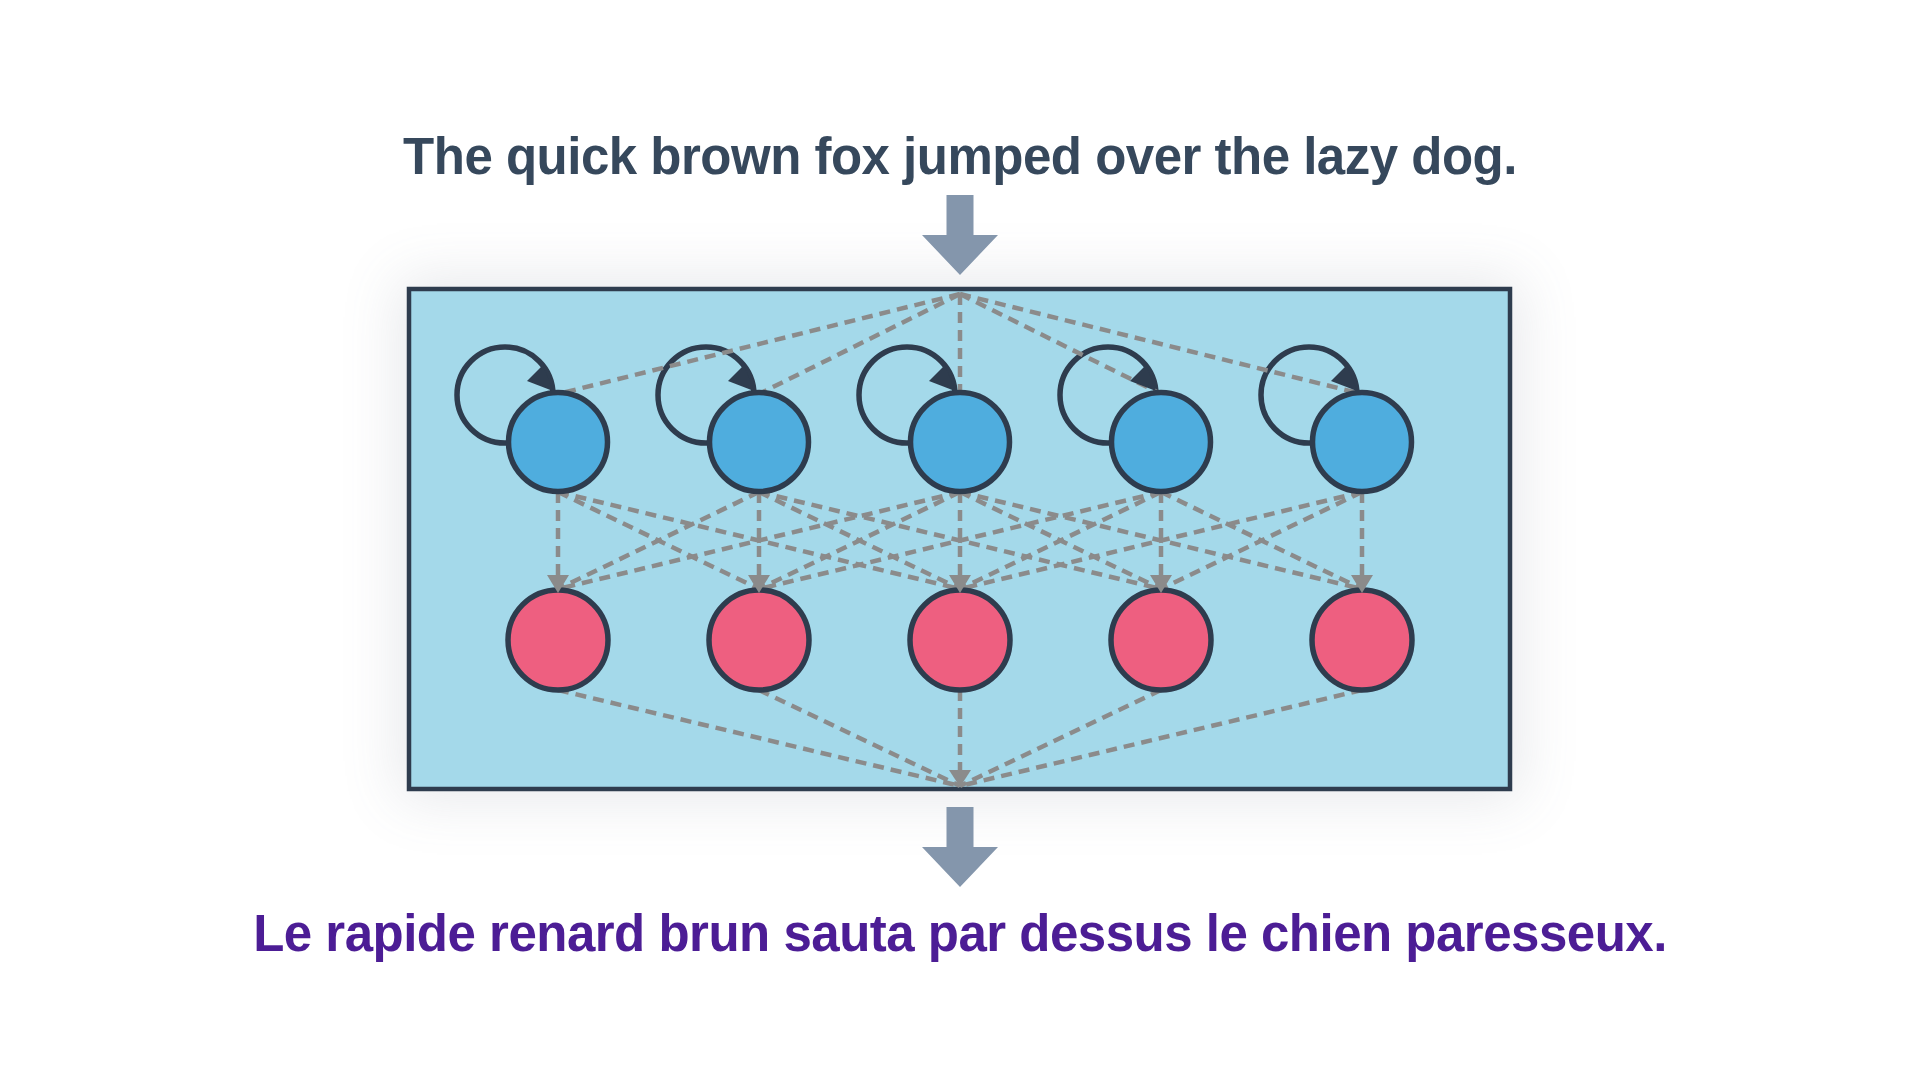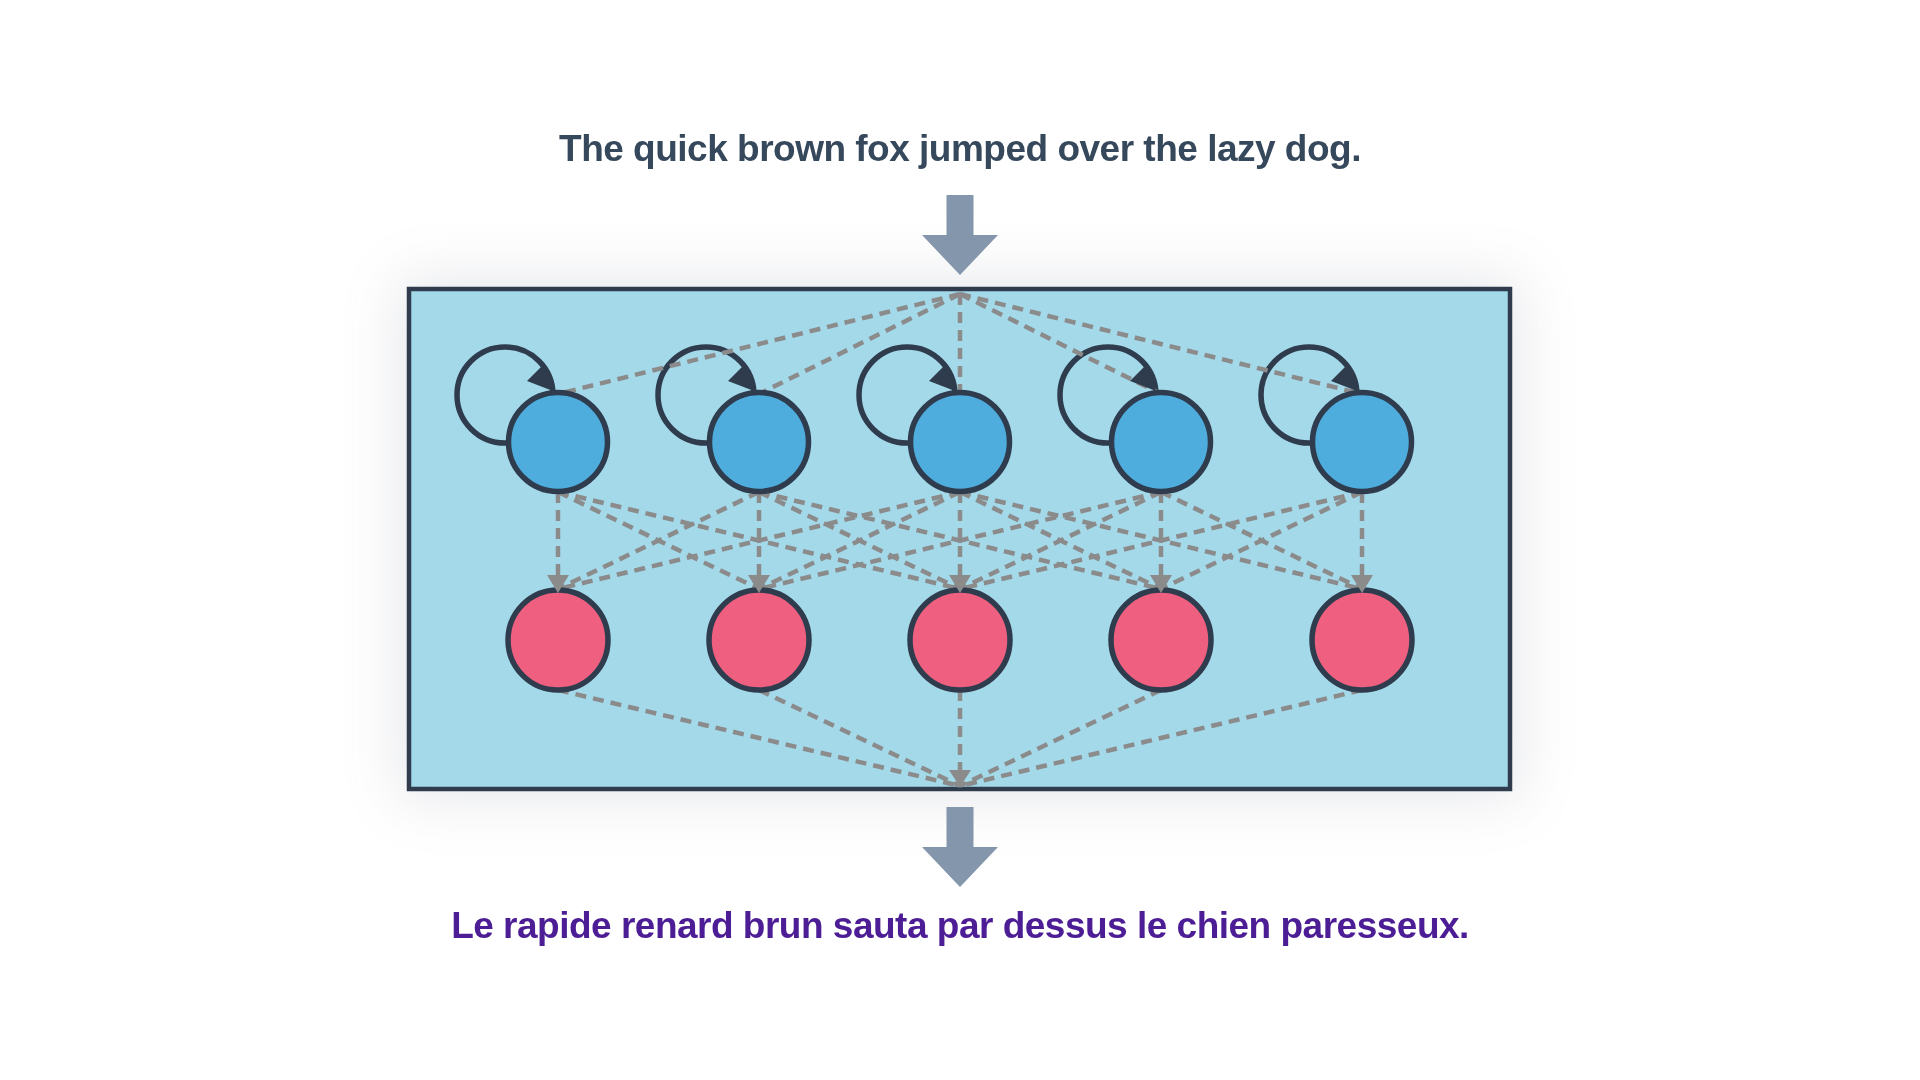--- a/index.html
+++ b/index.html
@@ -8,21 +8,21 @@
     background: #ffffff;
     font-family: "Liberation Sans", sans-serif;
     position: relative;
     overflow: hidden;
   }
   .canvas { position: absolute; inset: 0; }
   .sentence {
     position: absolute; left: 0; width: 1920px;
     text-align: center;
     font-weight: 700;
-    font-size: 37px;
+    font-size: 51px;
     letter-spacing: -0.5px;
     color: #36485c;
     line-height: 1.15;
   }
   #input-sentence  { top: 128px; }
   #output-sentence { top: 905px; }
   .box-glow {
     position: absolute;
     left: 409px; top: 289px; width: 1101px; height: 500px;
     box-shadow: 0 0 55px 10px rgba(105,115,130,0.16);

